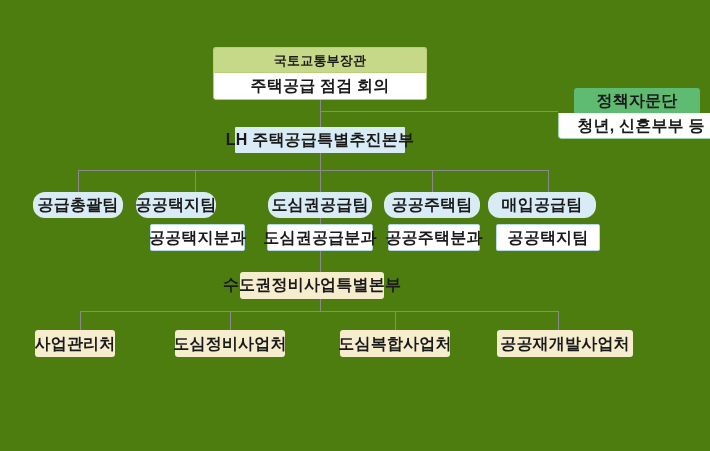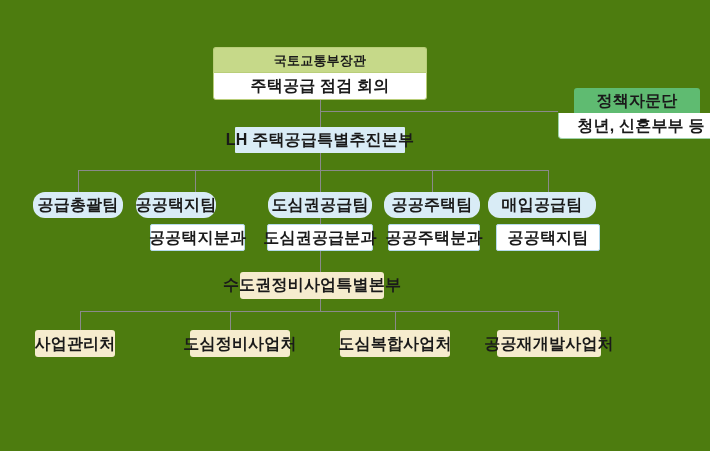--- a/index.html
+++ b/index.html
@@ -53,23 +53,23 @@
   .s2{left:267px;width:106px}
   .s3{left:388px;width:92px}
   .s4{left:496px;width:104px}
   
   .b-metro{left:240px;top:272px;width:144px;height:27px;
     background:var(--cream,#f6ecce);border-radius:3px;font-weight:600;font-family:Liberation Mono, monospace;}
   
   .dept{top:330px;height:27px;background:var(--cream,#f6ecce);
     border-radius:3px;font-weight:600;}
   .d1{left:35px;width:80px}
-  .d2{left:190px;width:100px}
+  .d2{left:175px;width:110px}
   .d3{left:340px;width:110px}
-  .d4{left:497px;width:104px}
+  .d4{left:497px;width:136px}
 </style>
 </head>
 <body>
 
 <div class="canvas">
 
   <svg class="connectors" viewBox="0 0 710 451" shape-rendering="crispEdges">
 
     <line x1="320.5" y1="100" x2="320.5" y2="127"></line>
 

